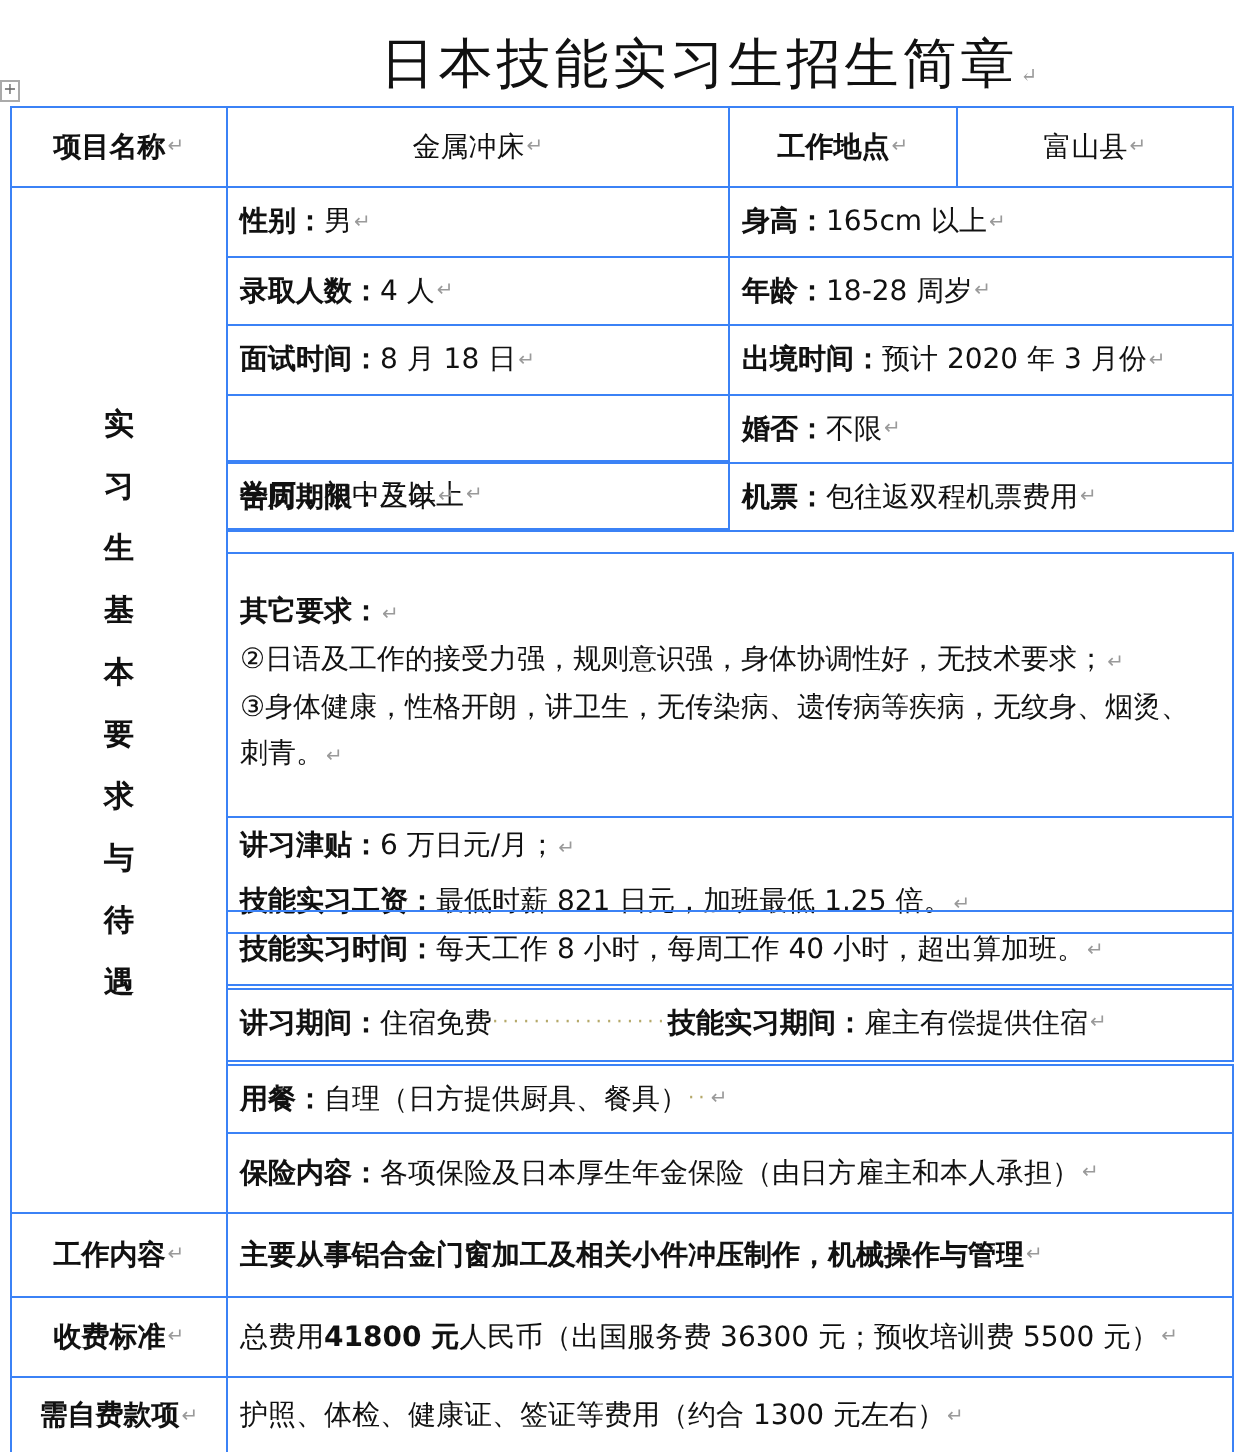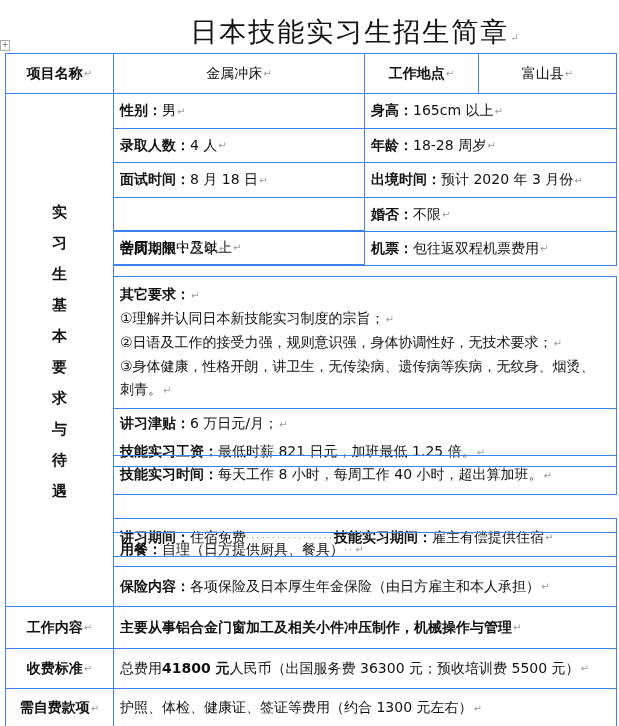--- a/index.html
+++ b/index.html
@@ -107,38 +107,37 @@
     <span class="pm">↵</span>
   </div>
 <div class="cell l" style="left:364px;top:231px;width:253px;height:35px;">
     <b>机票：</b>
     <span>包往返双程机票费用</span>
     <span class="pm">↵</span>
   </div>
 
 <div class="cell multi" style="left:113px;top:265px;width:504px;height:133px;">
   <div><b>其它要求：</b><span class="pm">↵</span></div>
-  <div><span>①理解并认同日本新技能实习制度的宗旨；</span><span class="pm">↵</span></div>
   <div><span>②日语及工作的接受力强，规则意识强，身体协调性好，无技术要求；</span><span class="pm">↵</span></div>
   <div><span>③身体健康，性格开朗，讲卫生，无传染病、遗传病等疾病，无纹身、烟烫、</span></div>
   <div><span>刺青。</span><span class="pm">↵</span></div>
 </div>
 
 <div class="cell multi" style="left:113px;top:397px;width:504px;height:59px;line-height:26px;">
   <div><b>讲习津贴：</b><span>6 万日元/月；</span><span class="pm">↵</span></div>
   <div><b>技能实习工资：</b><span>最低时薪 821 日元，加班最低 1.25 倍。</span><span class="pm">↵</span></div>
 </div>
 
 <div class="cell l" style="left:113px;top:455px;width:504px;height:40px;">
     <b>技能实习时间：</b>
     <span>每天工作 8 小时，每周工作 40 小时，超出算加班。</span>
     <span class="pm">↵</span>
   </div>
 
-<div class="cell l" style="left:113px;top:518px;width:504px;height:39px;">
+<div class="cell l" style="left:113px;top:492px;width:504px;height:39px;">
     <b>讲习期间：</b>
     <span>住宿免费</span>
     <span class="dots">·················</span>
     <b>技能实习期间：</b>
     <span>雇主有偿提供住宿</span>
     <span class="pm">↵</span>
   </div>
 
 <div class="cell l" style="left:113px;top:532px;width:504px;height:35px;">
     <b>用餐：</b>

